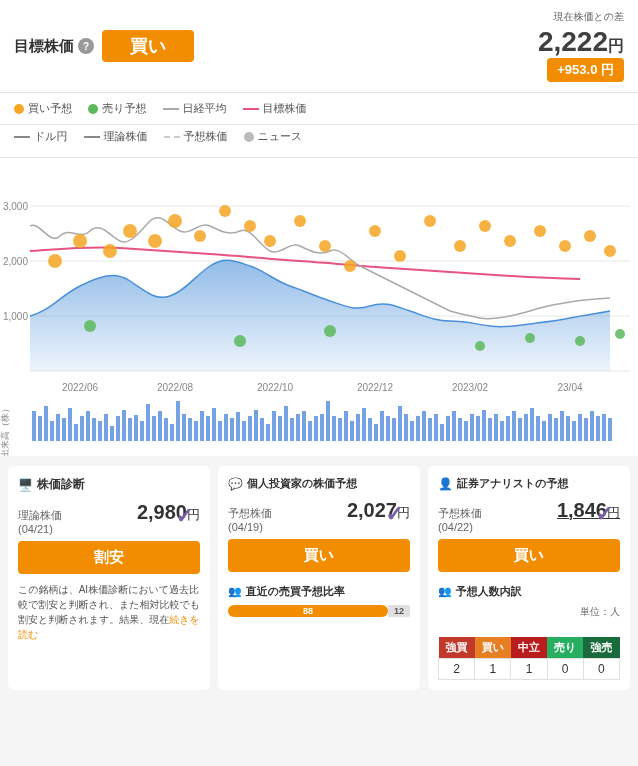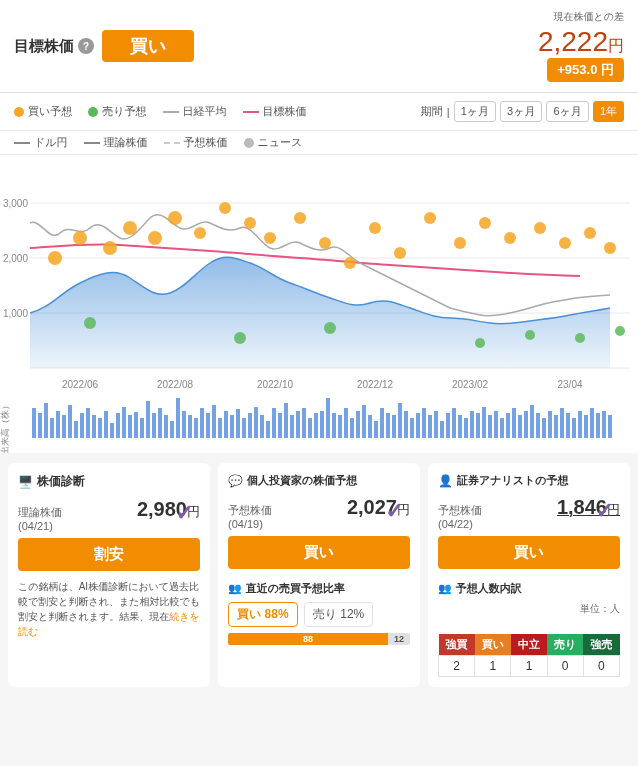--- a/index.html
+++ b/index.html
@@ -61,22 +61,22 @@
       align-items: flex-end;
       position: relative;
     }
     .current-diff-label {
       font-size: 10px;
       color: #666;
       margin-bottom: 2px;
     }
     .price-main {
       font-size: 28px;
-      font-weight: normal;
-      color: #c2410c;
+      font-weight: bold;
+      color: #404040;
     }
     .price-yen {
       font-size: 16px;
     }
     .diff-badge {
       background: #f28c00;
       color: #fff;
       font-size: 13px;
       font-weight: bold;
       padding: 3px 10px;
@@ -261,20 +261,21 @@
       overflow: hidden;
     }
     .ratio-bar-buy {
       background: #f28c00;
       display: flex;
       align-items: center;
       justify-content: center;
       font-size: 9px;
       color: #fff;
       font-weight: bold;
+      border-radius: 6px;
     }
     .ratio-bar-sell {
       background: #e0e0e0;
       display: flex;
       align-items: center;
       justify-content: center;
       font-size: 9px;
       color: #555;
       font-weight: bold;
     }
@@ -341,31 +342,23 @@
     <span>売り予想</span>
   </div>
   <div class="legend-item">
     <div class="legend-line" style="background:#aaa;"></div>
     <span>日経平均</span>
   </div>
   <div class="legend-item">
     <div class="legend-line" style="background:#e75480;"></div>
     <span>目標株価</span>
   </div>
-  <div class="legend-right">
-    <span>期間</span>
-    <span>|</span>
-    <button class="period-btn">1ヶ月</button>
-    <button class="period-btn">3ヶ月</button>
-    <button class="period-btn">6ヶ月</button>
-    <button class="period-btn active">1年</button>
-  </div>
 </div>
 
-<div class="legend-bar" style="padding-top:4px;padding-bottom:4px;">
+<div class="legend-bar" style="padding-top:4px;padding-bottom:13px;">
   <div class="legend-item">
     <div class="legend-line" style="background:#888;"></div>
     <span>ドル円</span>
   </div>
   <div class="legend-item">
     <div class="legend-line" style="background:#888;border-top: 2px dashed #888;height:0;"></div>
     <span>理論株価</span>
   </div>
   <div class="legend-item">
     <div class="legend-line" style="background:transparent;border-top: 2px dashed #ccc;height:0;"></div>
@@ -589,24 +582,20 @@
       </div>
       <div style="text-align:right;">
         <span class="panel-price-value">2,027</span><span class="panel-yen">円</span>
       </div>
     </div>
     <button class="orange-btn">買い</button>
     <div class="sub-section-title">
       <span>👥</span>
       <span>直近の売買予想比率</span>
     </div>
-    <div class="sell-buy-ratio">
-      <div class="ratio-btn-buy">買い 88%</div>
-      <div class="ratio-btn-sell">売り 12%</div>
-    </div>
     <div class="ratio-bar">
       <div class="ratio-bar-buy" style="width:88%;">88</div>
       <div class="ratio-bar-sell" style="width:12%;">12</div>
     </div>
   </div>
 
   <div class="panel">
     <div class="panel-title">
       <span>👤</span>
       <span style="font-size:11px;">証券アナリストの予想</span>

